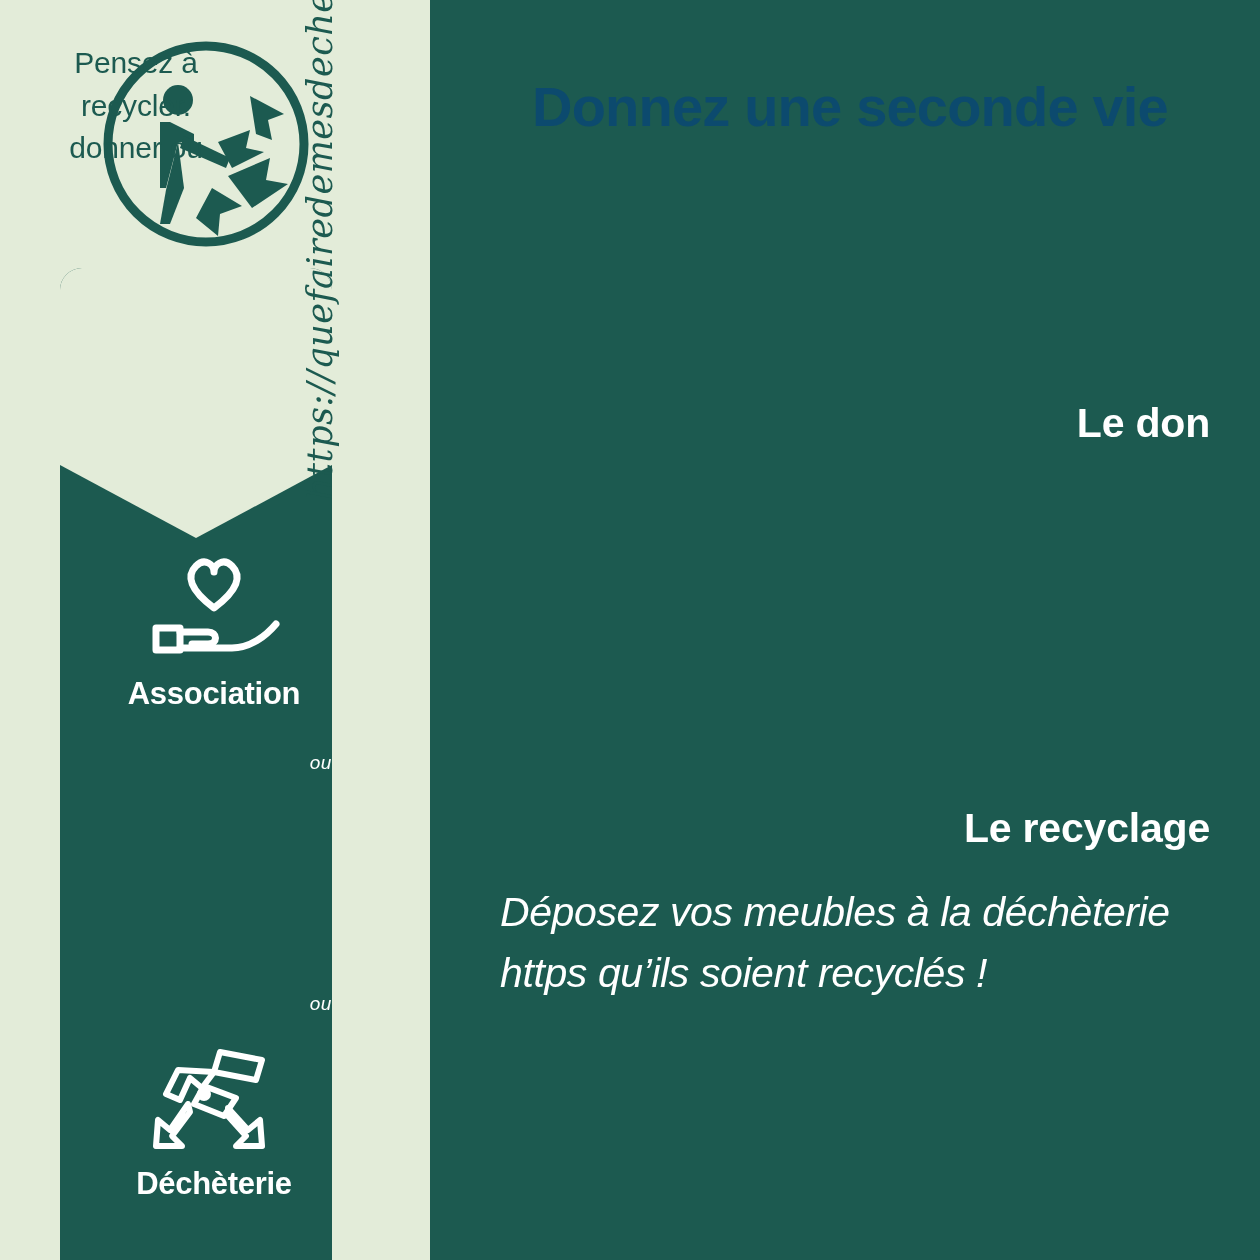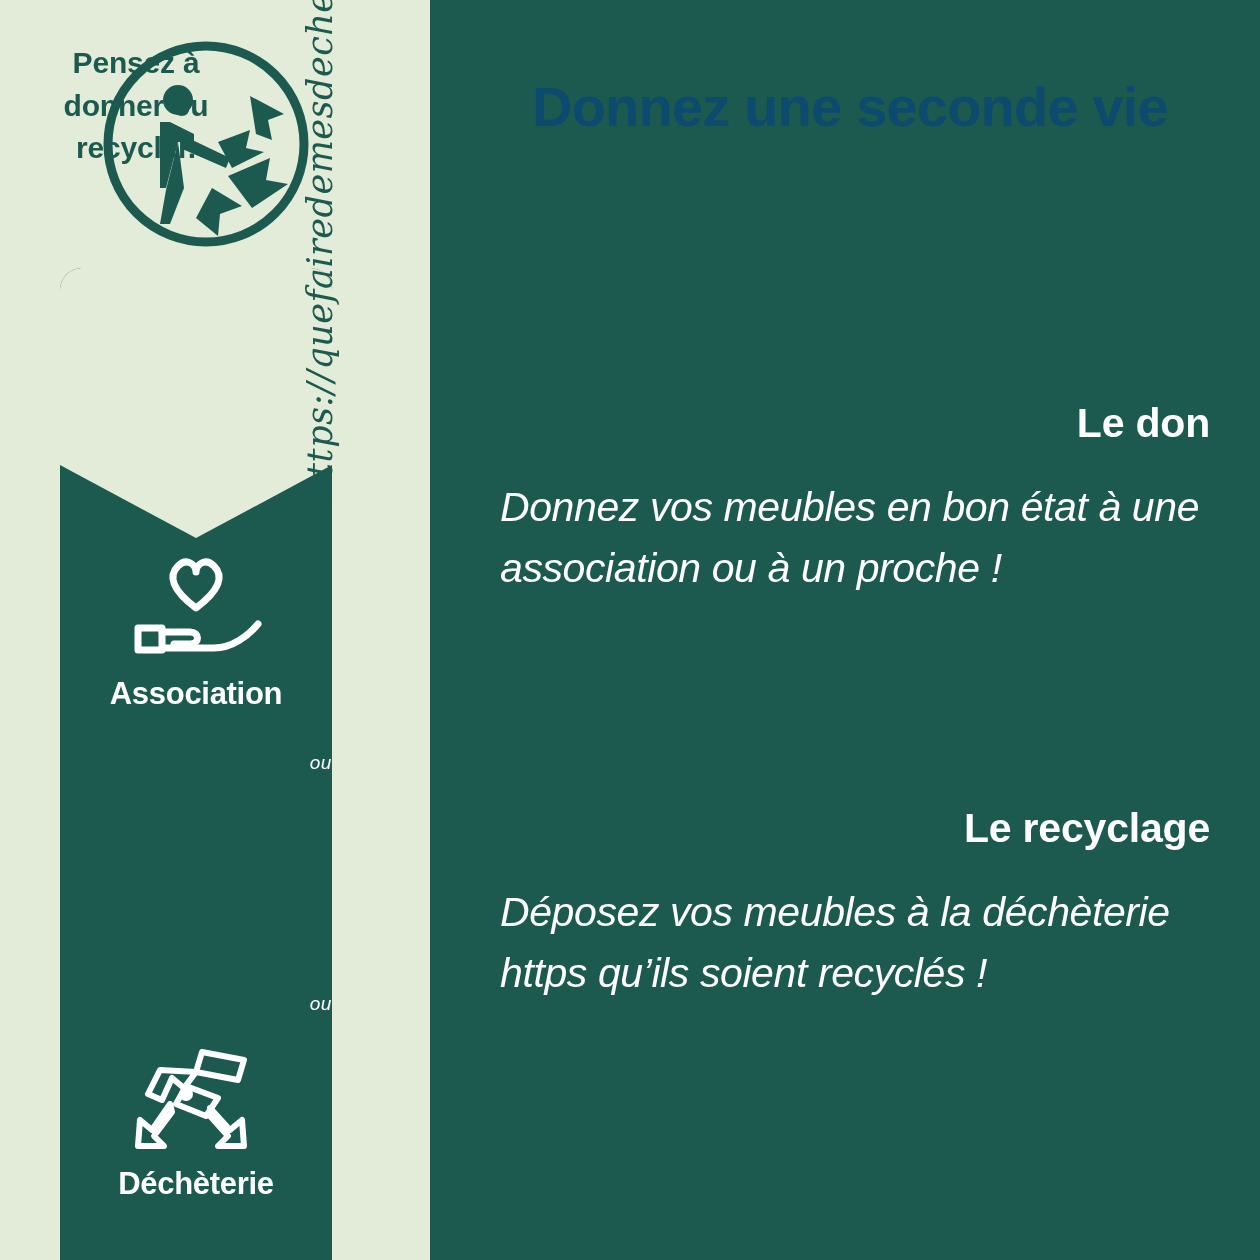--- a/index.html
+++ b/index.html
@@ -68,31 +68,32 @@
     clip-path: polygon(0 0, 100% 0, 100% 73%, 50% 100%, 0 73%);
   }
   .banner-text {
     position: absolute;
     left: 0;
     top: 42px;
     width: 272px;
     text-align: center;
     color: #1c5a50;
     font-size: 30px;
-    font-weight: bold;
+    font-weight: normal;
     line-height: 1.42;
     letter-spacing: -0.2px;
   }
   
   .step {
     position: absolute;
     width: 272px;
     left: 60px;
     text-align: center;
     color: #ffffff;
+    padding-left: 18px;
   }
   .step-icon {
     display: block;
     margin: 0 auto;
   }
   .step-label {
     display: block;
     font-size: 31px;
     font-weight: bold;
     letter-spacing: -0.3px;
@@ -187,22 +188,22 @@
       <path d="M112 150 L142 168 L120 176 L118 198 L96 180 Z" fill="#1c5a50"></path>
       <path d="M118 104 L150 92 L146 110 L164 114 L132 130 Z" fill="#1c5a50"></path>
     </svg>
   </div>
 
   <div class="ribbon"></div>
 
   <div class="banner"></div>
   <div class="banner-text">
     <div>Pensez à</div>
+    <div>recycler.</div>
     <div>donner ou</div>
-    <div>recycler.</div>
   </div>
 
   <div class="step" id="step-association">
     <span class="step-icon">
       <svg width="136" height="110" viewBox="0 0 136 110" aria-hidden="true">
         <path d="M68 56 C44 38 40 24 50 14 C59 5 68 13 68 20 C68 13 77 5 86 14 C96 24 92 38 68 56 Z" fill="none" stroke="#ffffff" stroke-width="7" stroke-linejoin="round"></path>
         <path d="M10 76 L10 98 L34 98 L34 76 Z" fill="none" stroke="#ffffff" stroke-width="7" stroke-linejoin="round"></path>
         <path d="M34 80 L62 80 C72 80 72 92 62 92 L46 92" fill="none" stroke="#ffffff" stroke-width="7" stroke-linecap="round" stroke-linejoin="round"></path>
         <path d="M34 96 L86 96 C104 96 120 84 130 72" fill="none" stroke="#ffffff" stroke-width="7" stroke-linecap="round" stroke-linejoin="round"></path>
       </svg>
@@ -230,21 +231,20 @@
   </div>
 
   <div class="url">https://quefairedemesdechets.fr</div>
 
   <div class="title">
     <div>Donnez une seconde vie</div>
   </div>
 
   <div class="section" id="section-don">
     <h2 class="section-head">Le don</h2>
-    <p class="section-body">Donnez vos meubles en bon état à une association ou à un proche !</p>
   </div>
 
   <div class="section" id="section-recyclage">
     <h2 class="section-head">Le recyclage</h2>
     <p class="section-body">Déposez vos meubles à la déchèterie https qu’ils soient recyclés !</p>
   </div>
 
 </div>
 
 </body></html>

